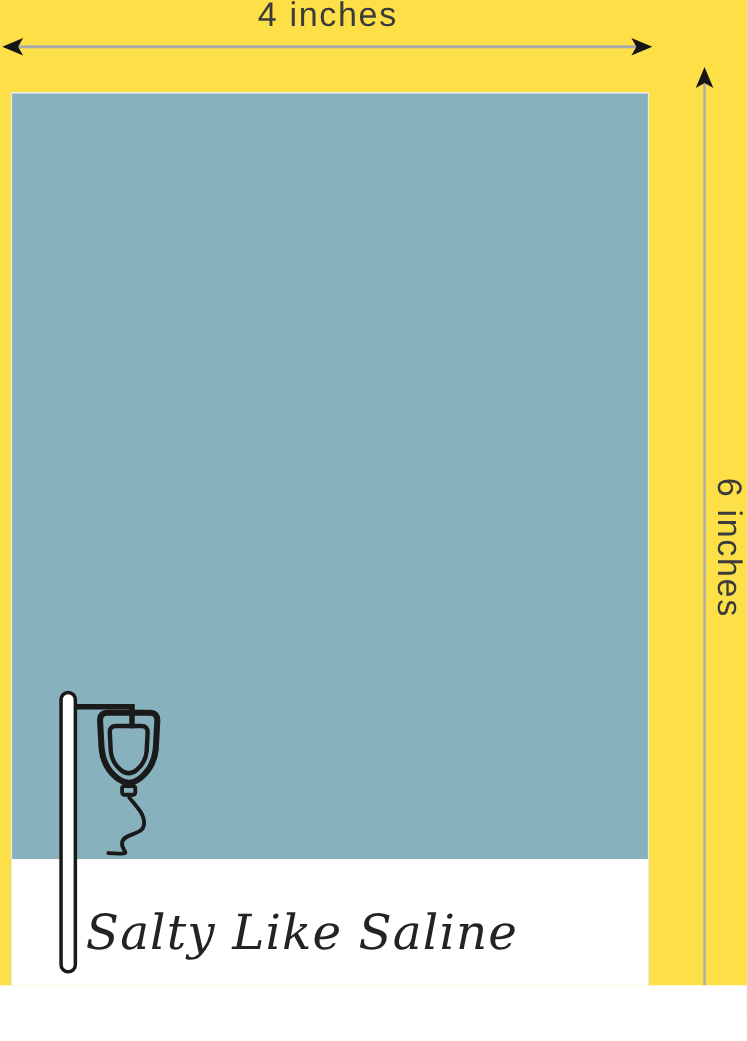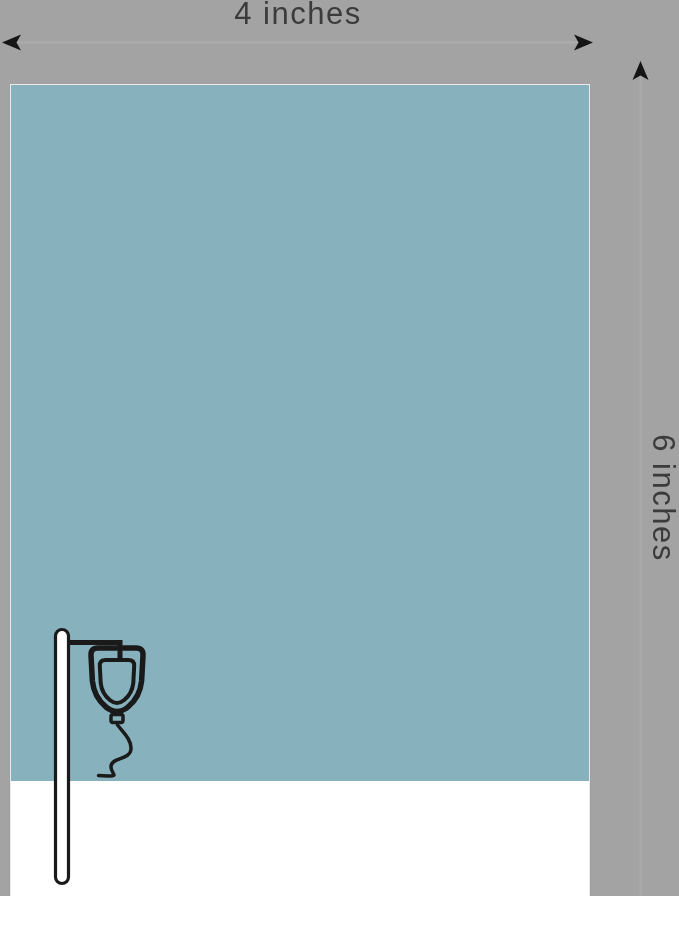--- a/index.html
+++ b/index.html
@@ -1,20 +1,20 @@
 <!DOCTYPE html>
 <html><head>
 <meta charset="utf-8">
 <style>
   html, body { margin: 0; padding: 0; background: #ffffff; }
   .stage {
     position: relative;
     width: 679px;
     height: 896px;
-    background: #a3a3a3;
+    background: #fde047;
     font-family: "Liberation Sans", sans-serif;
     overflow: hidden;
   }
 
   
   .width-label {
     position: absolute;
     top: -4px;
     left: 3px;
     width: 590px;
@@ -145,15 +145,16 @@
         <rect x="100" y="629.5" width="12" height="8" rx="2" stroke-width="3.5"></rect>
 
         <path d="M 106.5 640 C 113 648 120.5 655 120 664
                  C 119.4 675 101 672 100 681
                  C 99.2 689 109 691 97 691 L 87.5 690.5" stroke-width="3.5" stroke-linecap="round"></path>
 
         <rect x="44.5" y="544.5" width="13" height="254" rx="6.5" fill="#ffffff" stroke-width="3.2"></rect>
       </g>
     </svg>
 
+    <div class="caption">Salty Like Saline</div>
   </div>
 
 </div>
 
 </body></html>

